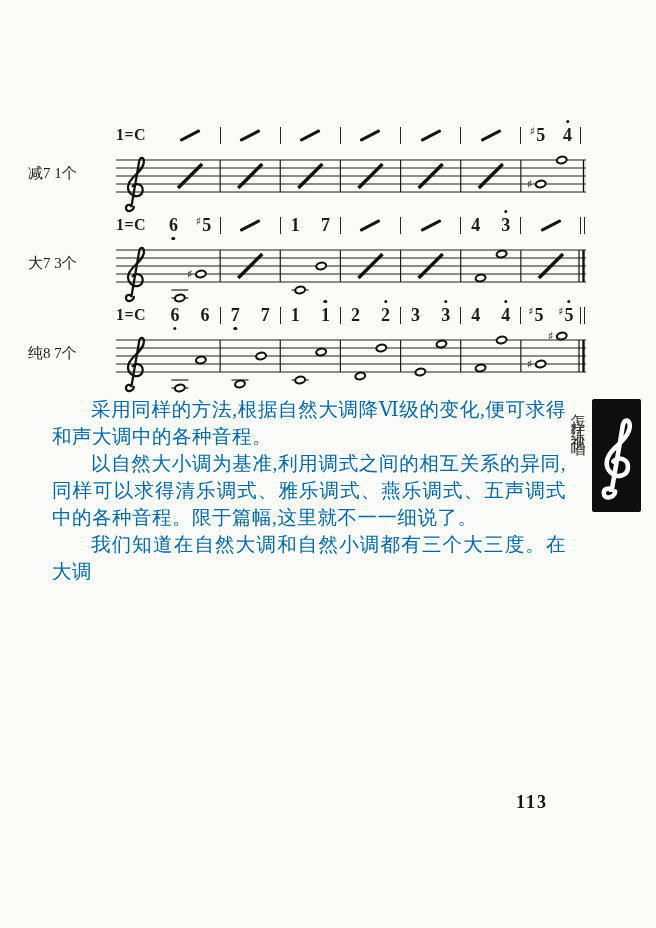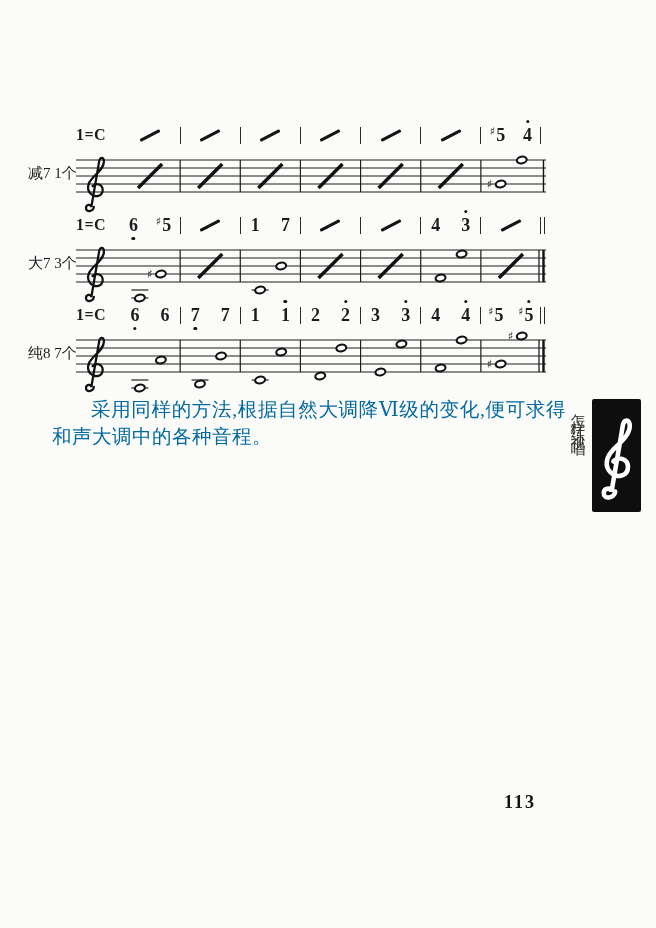--- a/index.html
+++ b/index.html
@@ -17,21 +17,21 @@
 
   
   .music-row{position:absolute;left:28px;width:545px;}
   #mrow0{top:122px}
   #mrow1{top:212px}
   #mrow2{top:302px}
   .staff-label{
     position:absolute;left:0;top:42px;
     font-size:15px;white-space:nowrap;color:#191919;
   }
-  .system{margin-left:48px;width:470px;}
+  .system{margin-left:88px;width:470px;}
   .jp-row{display:flex;align-items:center;height:26px;position:relative;}
   .jp-key{width:44px;flex:none;font-weight:bold;font-size:16px;letter-spacing:0.5px;}
   .jp-cell{flex:none;display:flex;justify-content:space-around;align-items:center;height:26px;position:relative;}
   .jp-bar{flex:none;width:1px;height:17px;background:#2a2a2a;margin:0 -0.5px;}
   .jp-bar.gap{margin-left:3px;}
   .jp-slash{width:22px;height:3px;background:#141414;transform:rotate(-27deg);border-radius:1px;}
   .jp-note{font-weight:bold;font-size:18px;line-height:1;display:inline-flex;align-items:baseline;}
   .jp-acc{font-size:11px;position:relative;top:-6px;margin-right:1px;font-family:"DejaVu Sans",sans-serif;font-weight:bold;}
   .jp-num{position:relative;display:inline-block;}
   .jp-dot{position:absolute;left:50%;width:3.4px;height:3.4px;background:#141414;border-radius:50%;transform:translateX(-50%);}
@@ -55,21 +55,21 @@
   }
   .side-box{
     position:absolute;left:592px;top:399px;width:49px;height:113px;
     background:#0e0e0e;border-radius:2px;
     display:flex;align-items:center;justify-content:center;
   }
   .side-box svg{display:block;}
 
   
   .page-num{
-    position:absolute;left:504px;top:792px;
+    position:absolute;left:516px;top:792px;
     font-size:18px;font-weight:bold;letter-spacing:2px;color:#141414;
   }
 </style>
 </head>
 <body>
 
 <div class="page">
 
   <div class="music-row" id="mrow0">
     <span class="staff-label">减7 1个</span>
@@ -334,20 +334,22 @@
           <text x="431.75428571428574" y="10" font-size="11.5" fill="#111" font-family="&quot;DejaVu Sans&quot;,sans-serif" font-weight="bold">♯</text>
           <ellipse cx="445.75428571428574" cy="6" rx="5" ry="3.4" fill="#fff" stroke="#111" stroke-width="2.1" transform="rotate(-12 445.75428571428574 6)"></ellipse>
           <line x1="463" y1="10" x2="463" y2="42" stroke="#111" stroke-width="1.2"></line>
           <line x1="467.5" y1="10" x2="467.5" y2="42" stroke="#111" stroke-width="2.4"></line>
         </svg>
     </div>
   </div>
 
   <div class="text-block">
     <p>采用同样的方法,根据自然大调降Ⅵ级的变化,便可求得和声大调中的各种音程。</p>
+    <p>以自然大小调为基准,利用调式之间的相互关系的异同,同样可以求得清乐调式、雅乐调式、燕乐调式、五声调式中的各种音程。限于篇幅,这里就不一一细说了。</p>
+    <p>我们知道在自然大调和自然小调都有三个大三度。在大调</p>
   </div>
 
   <div class="side-title">怎样练视唱</div>
   <div class="side-box">
     <svg width="42" height="104" viewBox="1 2 46 94">
       <path d="M22,88 C21,96 9,97 9.5,89 C10,84 17,83 18,88 L30,18 C31,8 38,8 38,16 C38,26 28,34 20,42 C12,50 10,60 17,67 C24,74 36,71 36,61 C36,52 26,49 20,55" fill="none" stroke="#ffffff" stroke-width="5" stroke-linecap="round"></path>
     </svg>
   </div>
 
   <div class="page-num">113</div>

